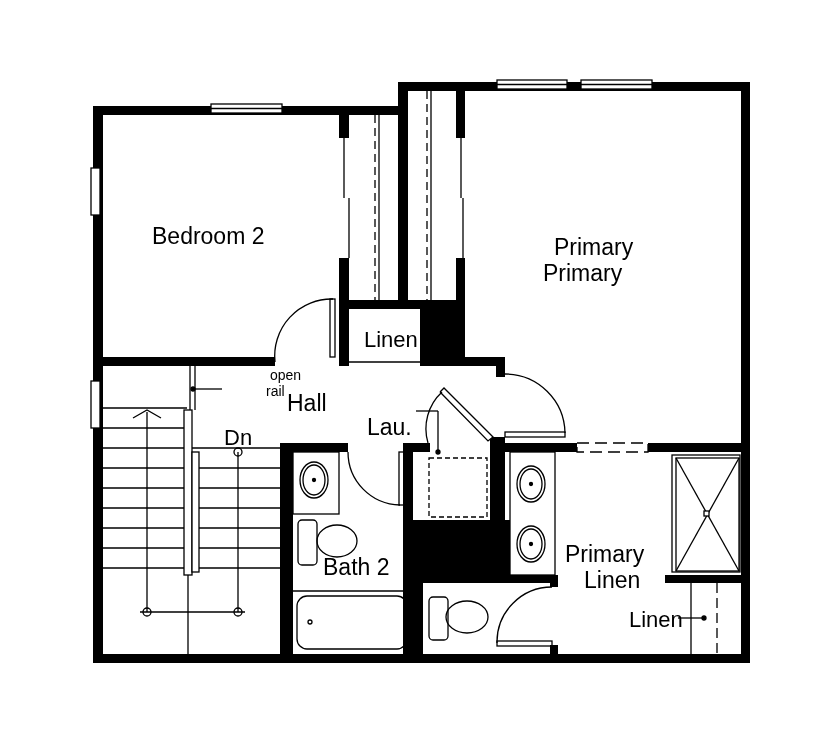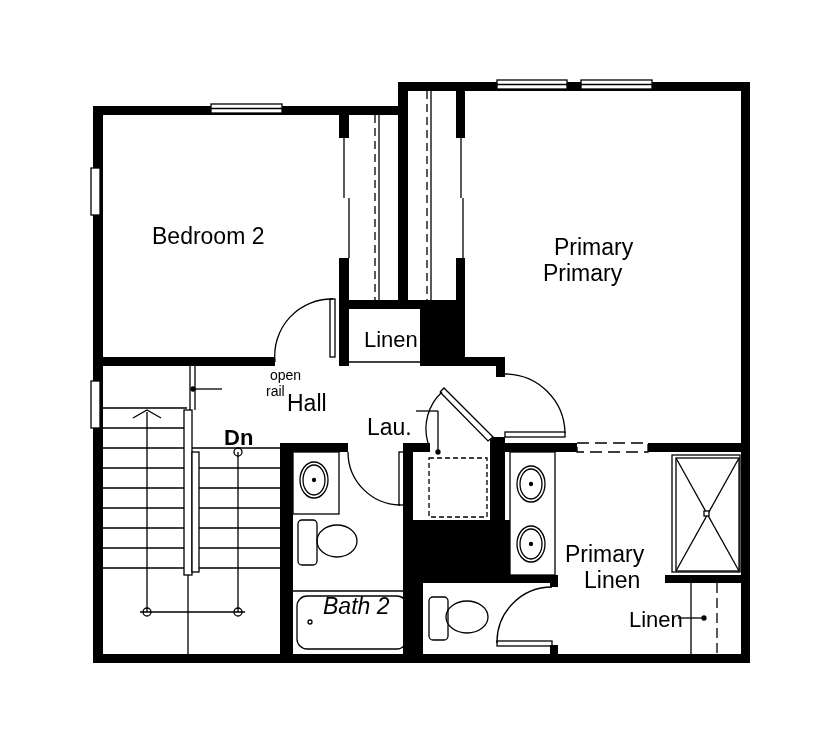--- a/index.html
+++ b/index.html
@@ -156,17 +156,17 @@
 </svg>
 
 <div class="lbl lg" style="left:152px;top:224px;">Bedroom 2</div>
 <div class="lbl lg" style="left:554px;top:235px;">Primary</div>
 <div class="lbl lg" style="left:543px;top:261px;">Primary</div>
 <div class="lbl sm" style="left:364px;top:328px;">Linen</div>
 <div class="lbl xs" style="left:226px;top:368px;">open</div>
 <div class="lbl xs" style="left:222px;top:384px;">rail</div>
 <div class="lbl lg" style="left:287px;top:391px;">Hall</div>
 <div class="lbl lg" style="left:367px;top:415px;">Lau.</div>
-<div class="lbl sm" style="left:224px;top:426px;font-weight:bold;">Dn</div>
-<div class="lbl lg" style="left:323px;top:594px;font-style:italic;">Bath 2</div>
+<div class="lbl sm" style="left:224px;top:426px;">Dn</div>
+<div class="lbl lg" style="left:323px;top:555px;">Bath 2</div>
 <div class="lbl lg" style="left:565px;top:542px;">Primary</div>
 <div class="lbl lg" style="left:584px;top:568px;">Linen</div>
 <div class="lbl sm" style="left:629px;top:608px;">Linen</div>
 
 </body></html>

